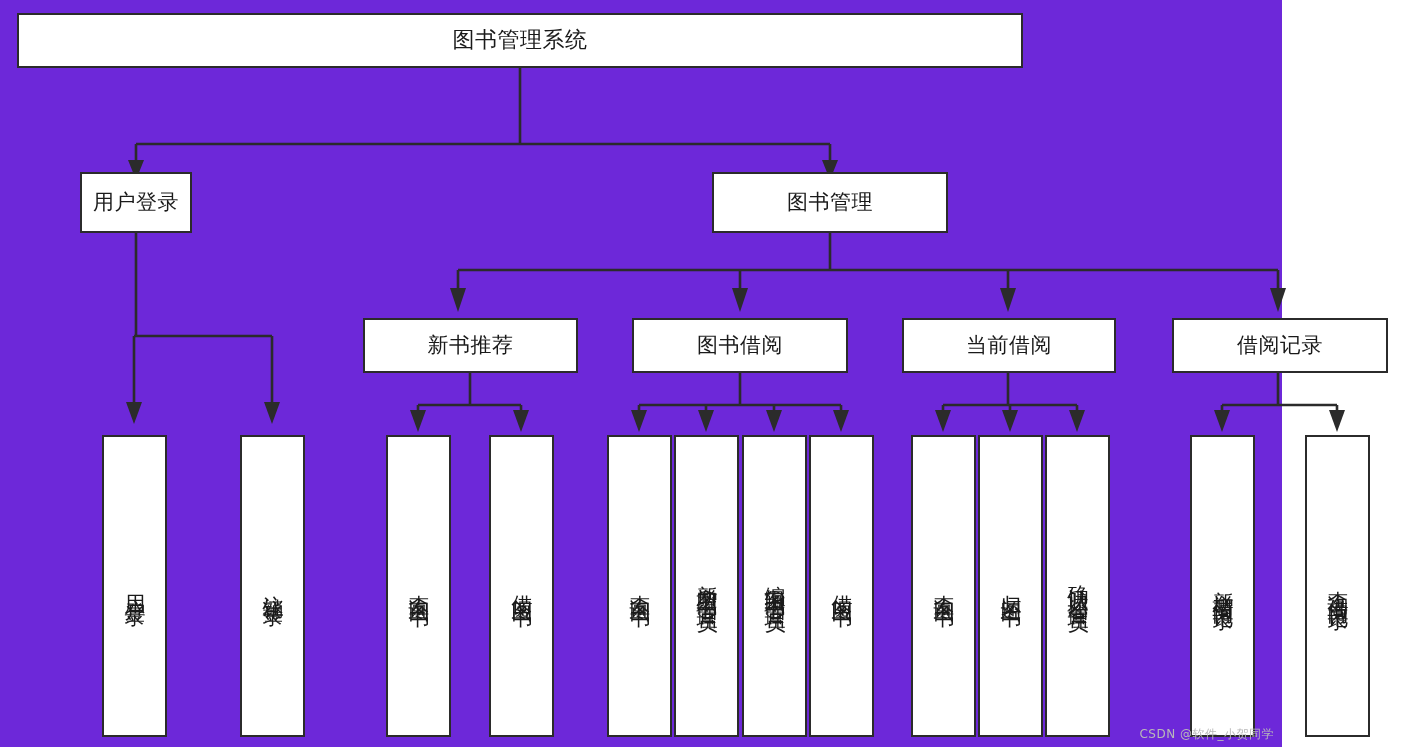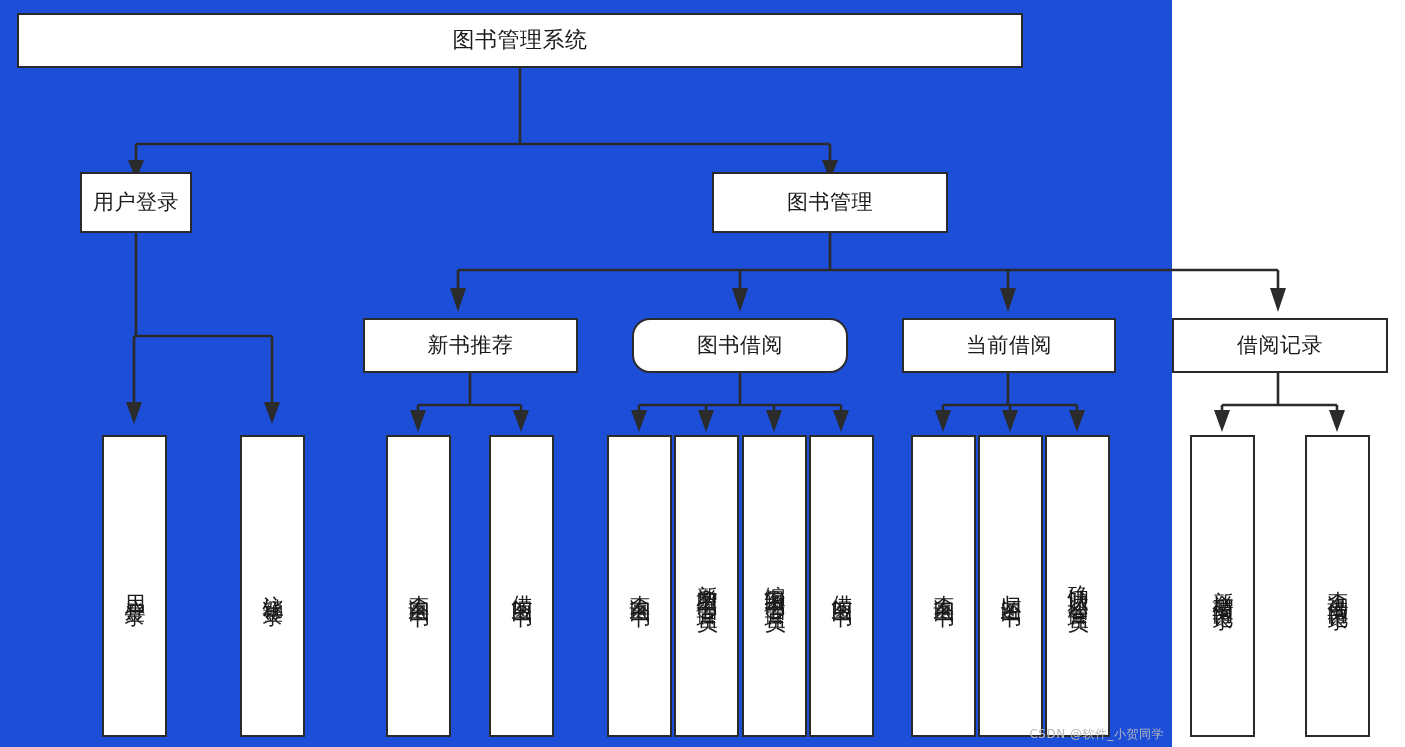--- a/index.html
+++ b/index.html
@@ -9,23 +9,23 @@
   }
   body {
     width: 1405px;
     height: 747px;
     font-family: "DejaVu Sans", "Liberation Sans", sans-serif;
     overflow: hidden;
     position: relative;
   }
   #diagram-root {
     position: relative;
-    width: 1172px;
+    width: 1282px;
     height: 747px;
-    background: #1d4ed8;
+    background: #6d28d9;
   }
   .node-box {
     position: absolute;
     box-sizing: border-box;
     border: 2.5px solid #2b2b2b;
     background: #ffffff;
     display: flex;
     align-items: center;
     justify-content: center;
     color: #1a1a1a;
@@ -151,21 +151,21 @@
   <div class="node-box" style="left:80px; top:172px; width:112px; height:61px;">
     <span class="node-label">用户登录</span>
   </div>
   <div class="node-box" style="left:363px; top:318px; width:215px; height:55px;">
     <span class="node-label">新书推荐</span>
   </div>
 
   <div class="node-box" style="left:712px; top:172px; width:236px; height:61px;">
     <span class="node-label">图书管理</span>
   </div>
-  <div class="node-box" style="left:632px; top:318px; width:216px; height:55px;border-radius:18px;">
+  <div class="node-box" style="left:632px; top:318px; width:216px; height:55px;">
     <span class="node-label">图书借阅</span>
   </div>
   <div class="node-box" style="left:902px; top:318px; width:214px; height:55px;">
     <span class="node-label">当前借阅</span>
   </div>
   <div class="node-box" style="left:1172px; top:318px; width:216px; height:55px;">
     <span class="node-label">借阅记录</span>
   </div>
 
   <div class="node-box vertical" style="left:102px; top:435px; width:65px; height:302px;">

